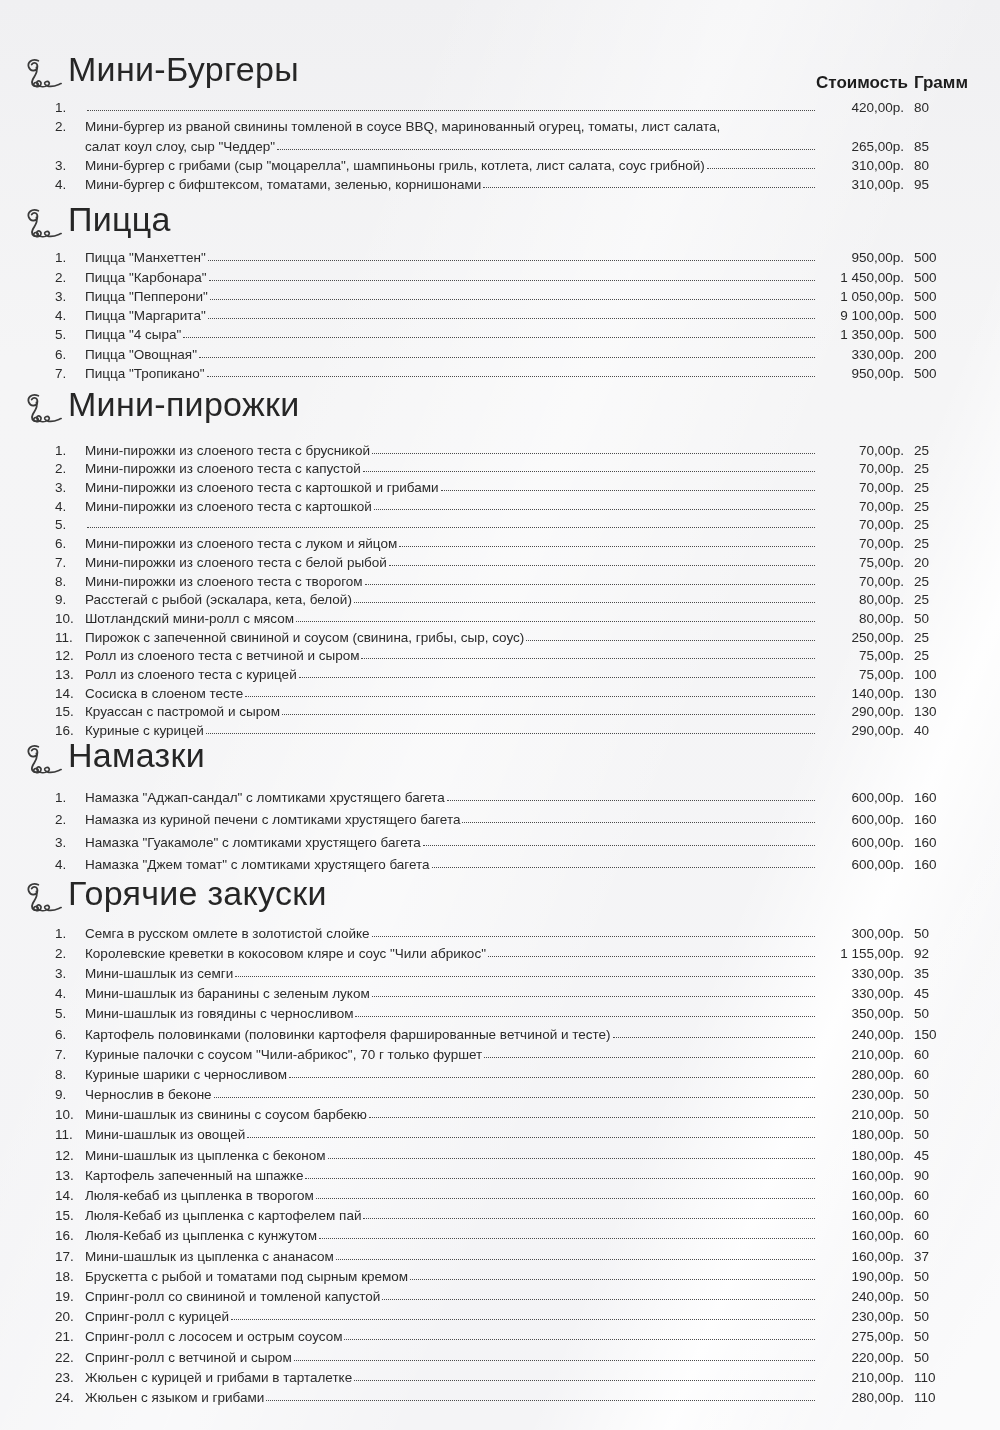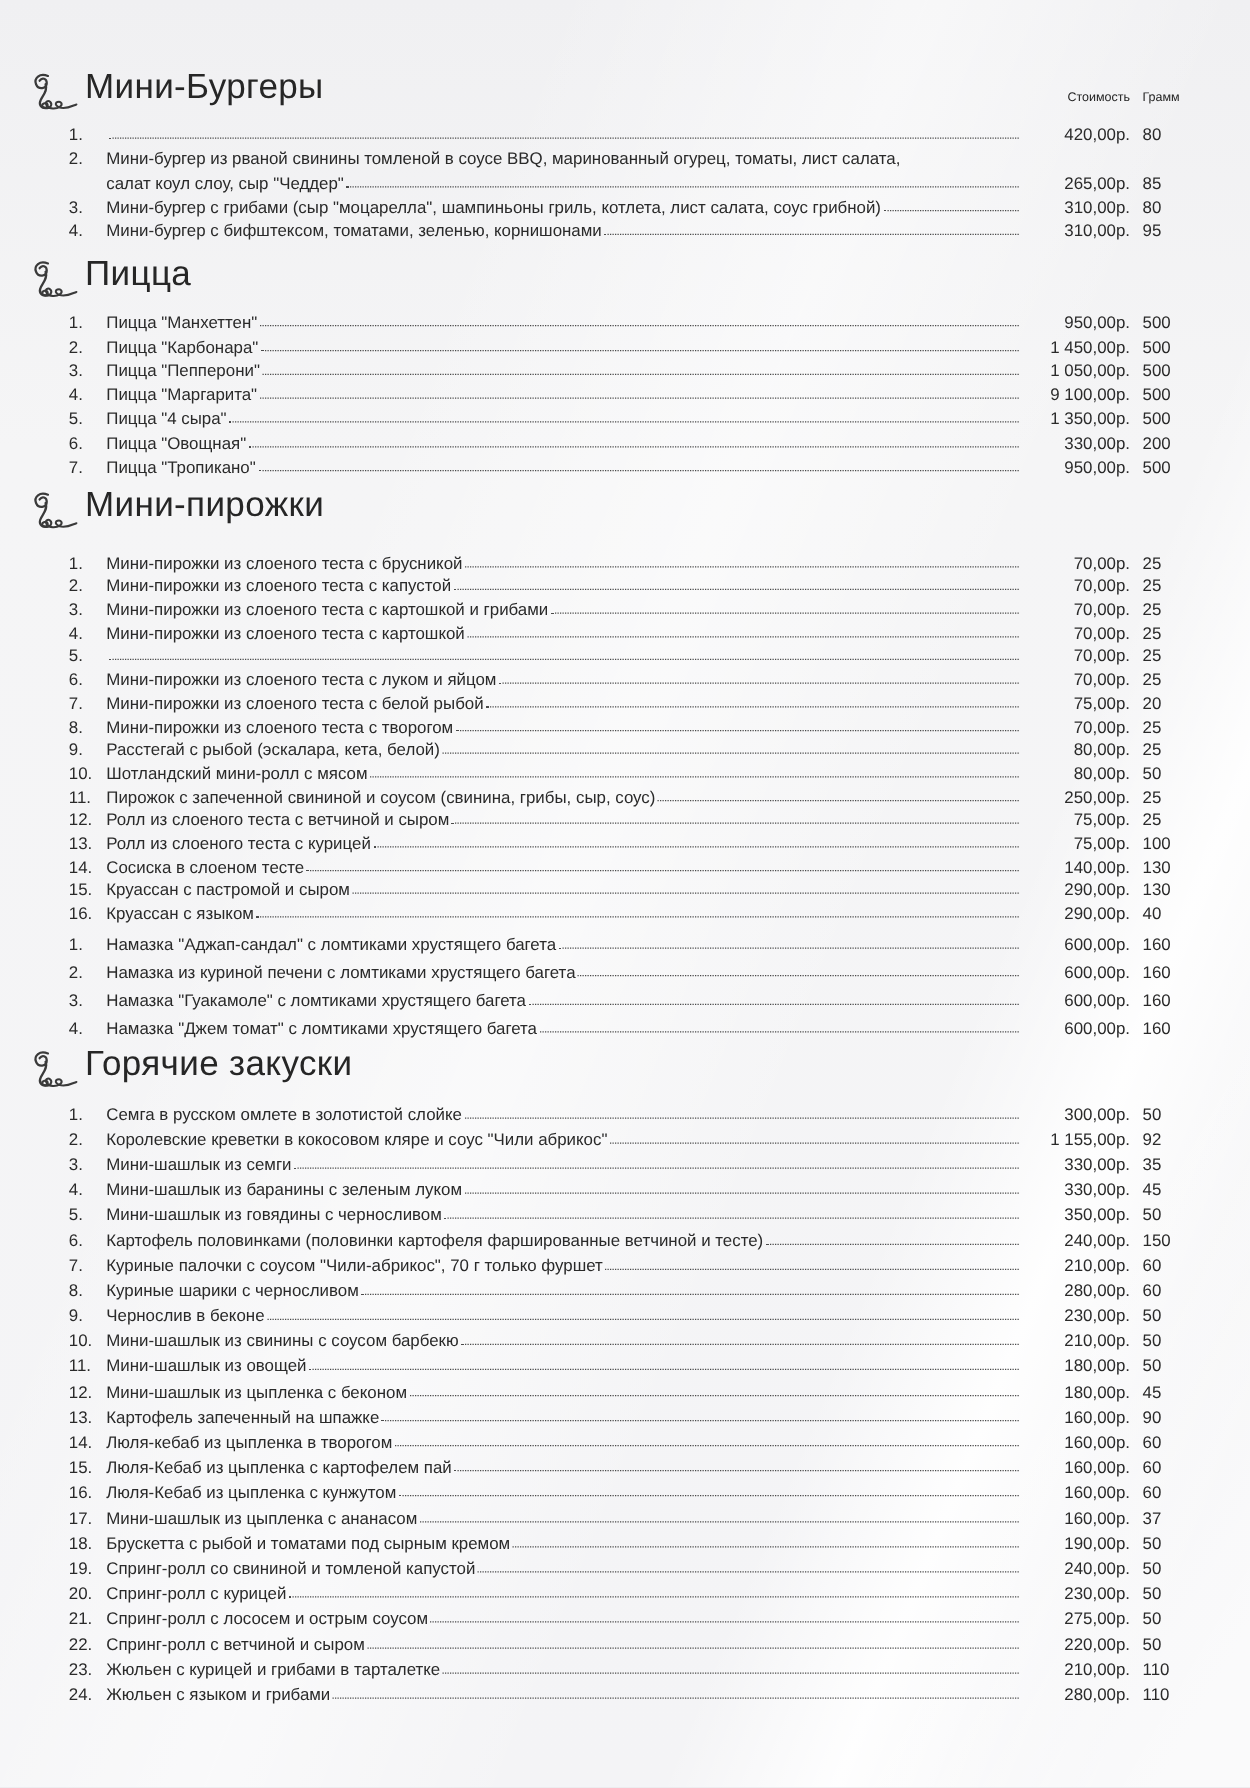--- a/index.html
+++ b/index.html
@@ -20,27 +20,27 @@
   .page::after{
     content:"";position:absolute;inset:0;pointer-events:none;
     background:linear-gradient(300deg, rgba(255,255,255,0.55) 4%, rgba(255,255,255,0) 22%);
   }
   
   .head-row{
     position:absolute;top:73px;left:32px;right:30px;
     display:flex;align-items:flex-end;z-index:2;
   }
   .head-row .name{flex:1;}
-  .head-row .price,.head-row .grams{font-weight:400;font-size:10px;color:#1d1d1d;}
+  .head-row .price,.head-row .grams{font-weight:700;font-size:17px;color:#1d1d1d;}
   
   .section{position:relative;z-index:1;}
   .sec-head{display:flex;align-items:flex-start;margin-left:-6px;height:40px;}
   .ornament{width:38px;height:42px;flex:none;margin-top:0;}
   .ornament svg{width:38px;height:42px;display:block;}
-  .sec-title{margin:0 0 0 4px;font-size:28px;font-weight:400;line-height:30px;color:#262626;letter-spacing:.3px;}
+  .sec-title{margin:0 0 0 4px;font-size:34px;font-weight:400;line-height:30px;color:#262626;letter-spacing:.3px;}
   .items{margin-top:2px;}
   .sec-1{margin-top:12px;}
   .sec-2{margin-top:8px;}
   .sec-2 .items{margin-top:10px;}
   .sec-3{margin-top:2px;}
   .sec-4{margin-top:6px;}
   
   .row{display:flex;align-items:flex-end;padding-left:23px;font-size:13.5px;color:#2a2a2a;}
   .sec-0 .row{height:19.2px;}
   .sec-1 .row{height:19.3px;}
@@ -284,28 +284,38 @@
           </div>
           <div class="row">
             <span class="num">15.</span>
             <span class="name">Круассан с пастромой и сыром</span>
             <span class="dots"></span>
             <span class="price">290,00р.</span>
             <span class="grams">130</span>
           </div>
           <div class="row">
             <span class="num">16.</span>
-            <span class="name">Круассан с языком</span>
+            <span class="name">Куриные с курицей</span>
             <span class="dots"></span>
             <span class="price">290,00р.</span>
             <span class="grams">40</span>
           </div>
         </div>
       </section>
       <section class="section sec-3">
+        <div class="sec-head">
+          <span class="ornament">
+  <svg viewBox="0 0 40 36" fill="none" stroke="#3a3a3a" stroke-linecap="round">
+    <path stroke-width="1.9" d="M13 3 C6 0 1 5 3 10 C5 15 12 14 12 9 C12 5 8 4 6 7"></path>
+    <path stroke-width="1.9" d="M11 10 C13 15 9 19 7 23 C5 27 7 30 11 30"></path>
+    <path stroke-width="1.7" d="M11 30 C8 30 7 27 10 26 C13 25 14 29 11 30 C15 31 17 27 15 25 C13 23 10 25 12 28 C14 31 20 31 23 29 C26 27 24 24 21 25 C18 26 20 30 26 30 C31 30 34 28 37 27"></path>
+  </svg>
+</span>
+          <h2 class="sec-title">Намазки</h2>
+        </div>
         <div class="items">
           <div class="row">
             <span class="num">1.</span>
             <span class="name">Намазка "Аджап-сандал" с ломтиками хрустящего багета</span>
             <span class="dots"></span>
             <span class="price">600,00р.</span>
             <span class="grams">160</span>
           </div>
           <div class="row">
             <span class="num">2.</span>

